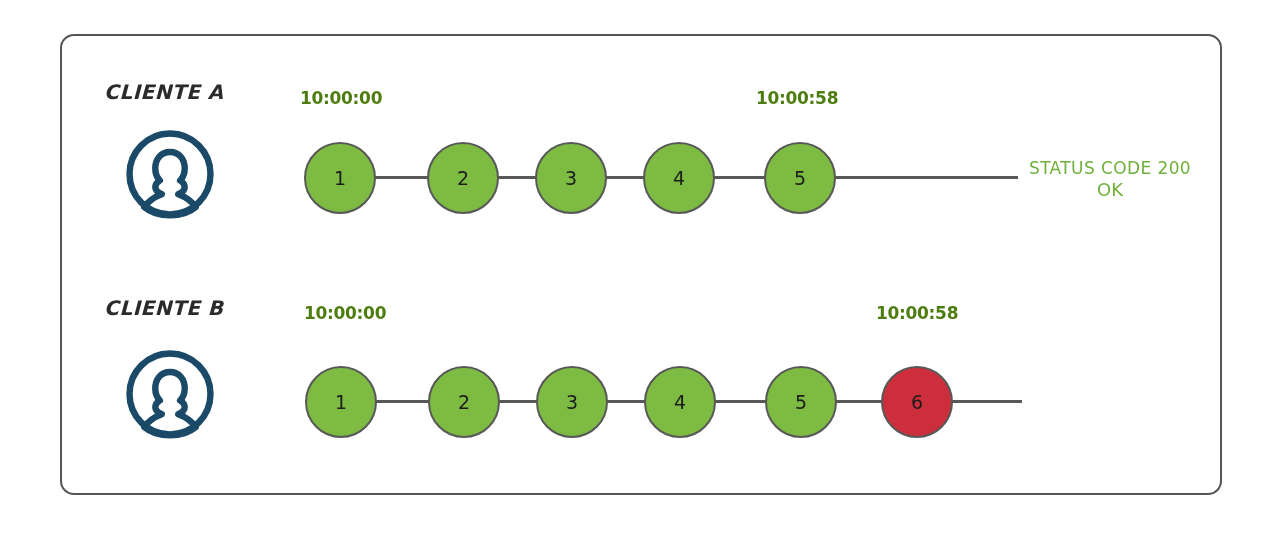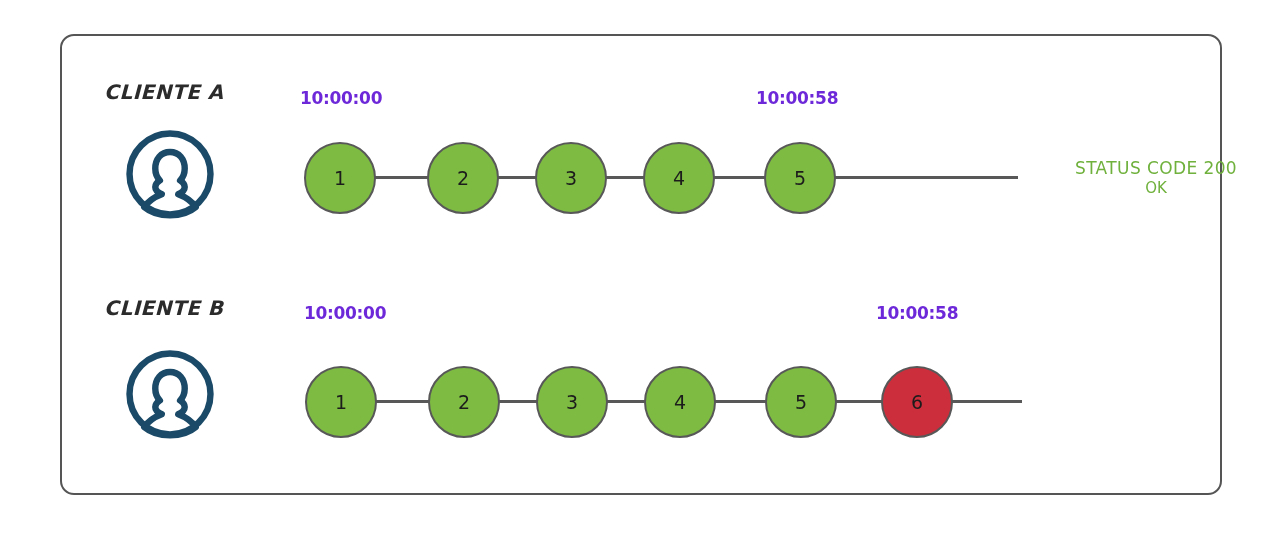--- a/index.html
+++ b/index.html
@@ -52,21 +52,21 @@
     width: 92px;
     height: 92px;
   }
 
   
   .timestamp {
     position: absolute;
     font-family: "DejaVu Sans", sans-serif;
     font-size: 17px;
     font-weight: 700;
-    color: #6d28d9;
+    color: #4d7c0f;
     white-space: nowrap;
     letter-spacing: -0.3px;
   }
 
   
   .node {
     position: absolute;
     width: 72px;
     height: 72px;
     border-radius: 50%;
@@ -91,28 +91,27 @@
     z-index: 1;
   }
 
   
   .status {
     position: absolute;
     text-align: center;
     font-family: "DejaVu Sans", sans-serif;
     white-space: nowrap;
     line-height: 1.22;
-    margin-left: 46px;
   }
   .status .line1 {
     font-size: 17px;
     letter-spacing: 0.4px;
   }
   .status .line2 {
-    font-size: 15px;
+    font-size: 18px;
   }
   .status.ok   { color: #6FB13C; }
   .status.err  { color: #CC2E3C; }
   .status.err .line2 { font-size: 15px; }
 </style>
 </head>
 <body>
 
 <div id="canvas">
 

